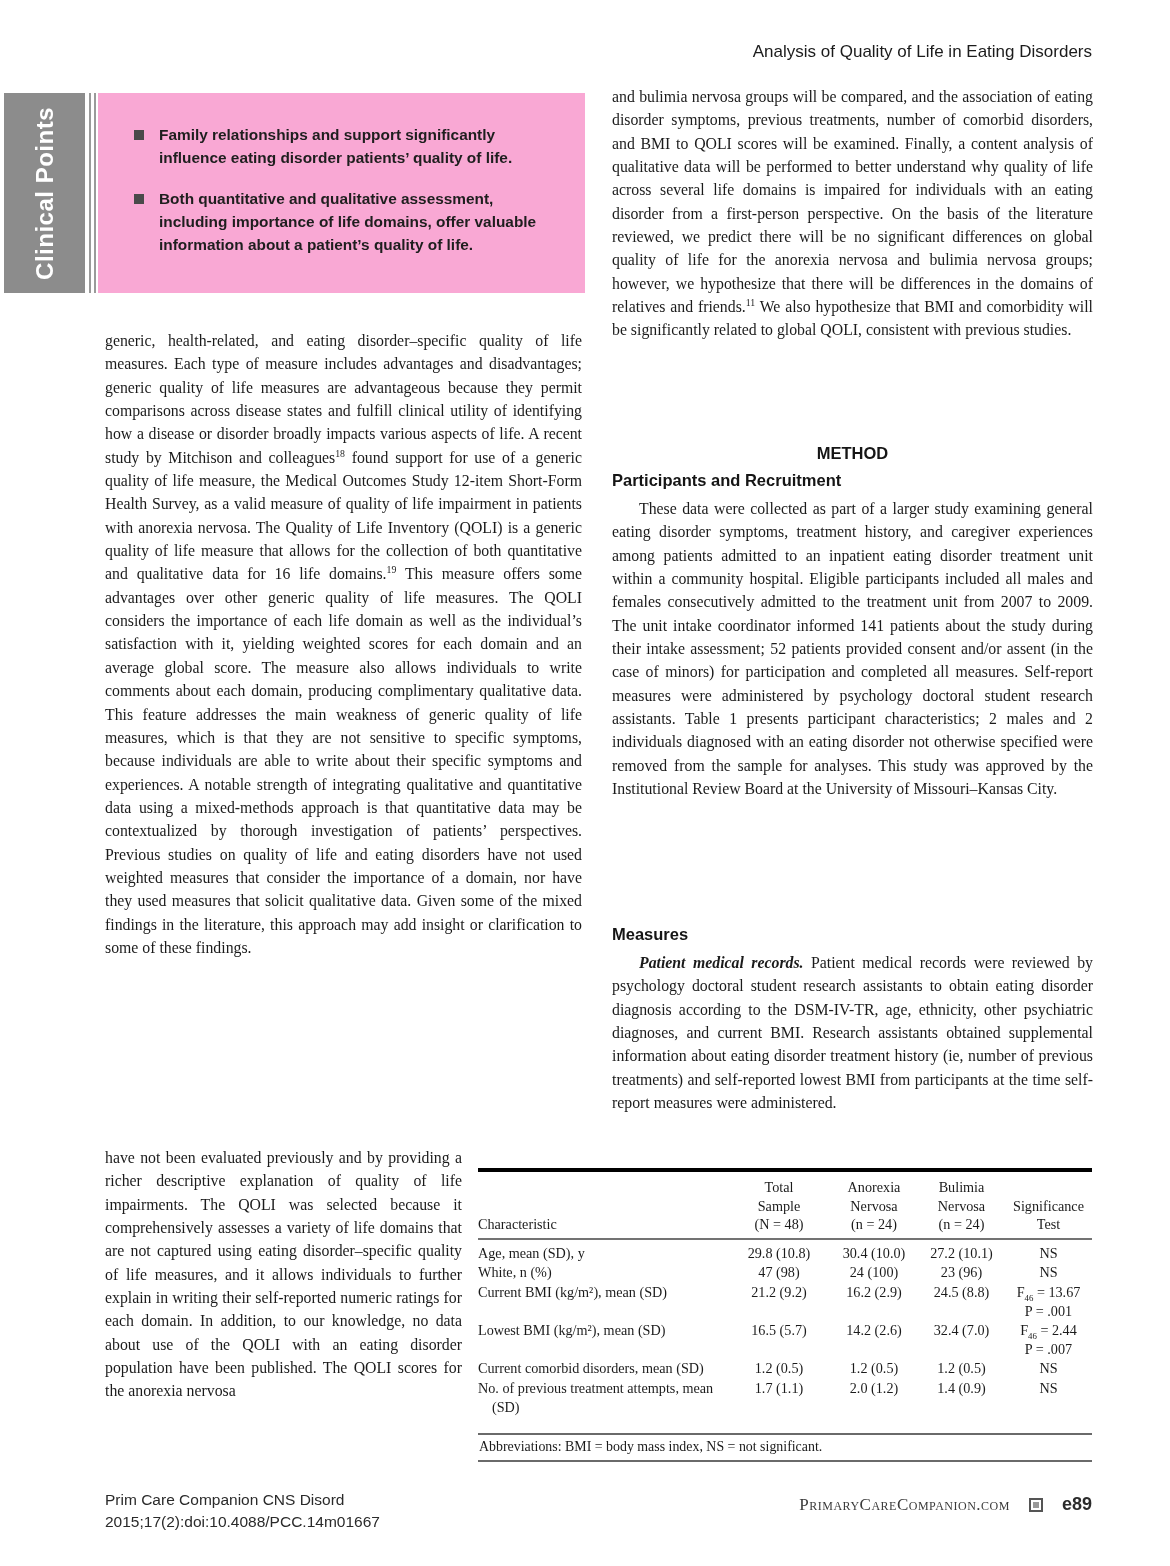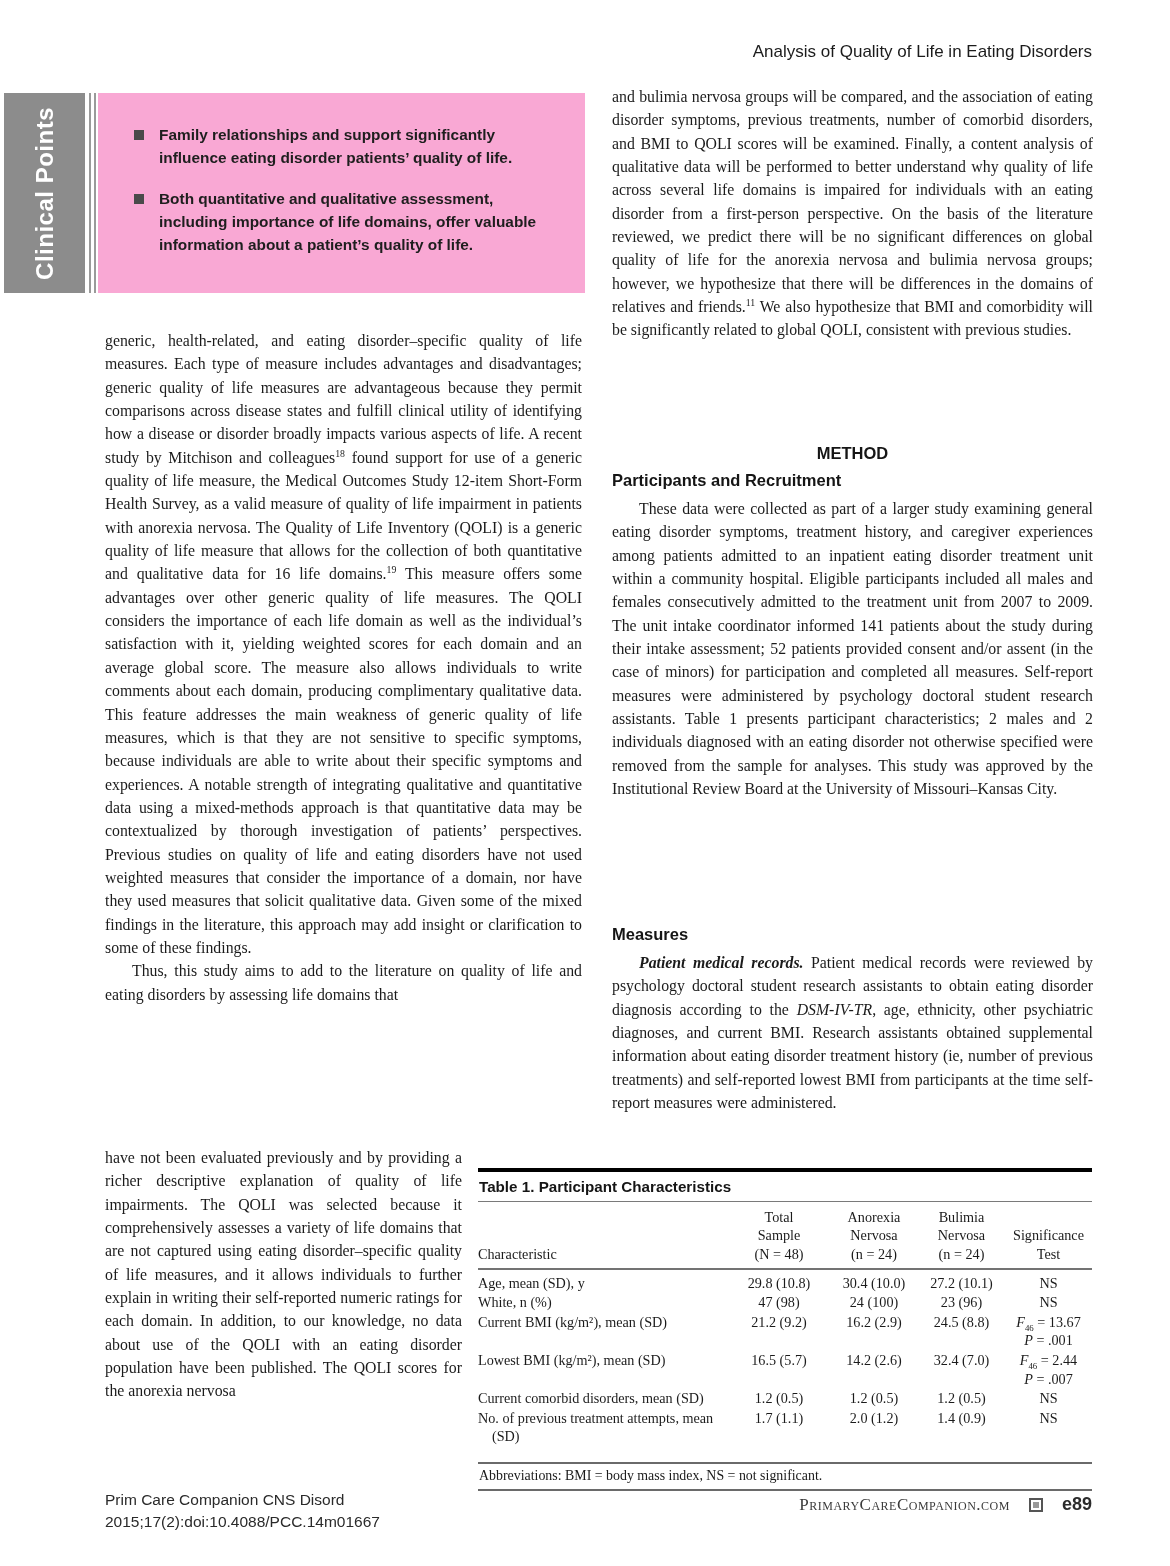--- a/index.html
+++ b/index.html
@@ -17,21 +17,21 @@
   .cp-bullet{flex:0 0 10px;width:10px;height:10px;background:#4a4a4a;margin-top:7px;}
   .cp-text{font:600 15.4px/23px "Liberation Sans",sans-serif;color:#1e1e1e;}
 
   
   .flow{position:absolute;overflow:hidden;}
   .bodytext{font-size:15.8px;line-height:23.35px;text-align:justify;color:#1b1b1b;}
   .bodytext p{margin:0;}
   .bodytext p.indent{text-indent:27px;}
   .rt-sup{vertical-align:super;font-size:.62em;line-height:0;}
   .rt-sub{vertical-align:sub;font-size:.62em;line-height:0;}
-  .rt-i{font-style:italic;}
+  .rt-i{}
   .rt-bi{font-style:italic;font-weight:bold;}
 
   .h-method{position:absolute;left:612px;top:444px;width:481px;text-align:center;font:bold 16.5px "Liberation Sans",sans-serif;color:#151515;}
   .h-sub{position:absolute;font:bold 16.5px "Liberation Sans",sans-serif;color:#151515;}
 
   
   .tbl{position:absolute;left:478px;top:1168px;width:614px;border-top:4px solid #000;font-family:"Liberation Serif",serif;}
   .tbl-title{font:bold 15.2px/1.3 "Liberation Sans",sans-serif;color:#151515;padding:5px 0 4px 1px;border-bottom:1.5px solid #7a7a7a;}
   .tbl table{width:100%;border-collapse:collapse;font-size:14.2px;line-height:18.6px;color:#1b1b1b;}
   .tbl thead td{vertical-align:bottom;text-align:center;white-space:pre-line;padding:6px 0 4px;border-bottom:2px solid #737373;}
@@ -64,41 +64,39 @@
     <span class="cp-text">Family relationships and support significantly influence eating disorder patients’ quality of life.</span>
   </div>
   <div class="cp-item">
     <span class="cp-bullet"></span>
     <span class="cp-text">Both quantitative and qualitative assessment, including importance of life domains, offer valuable information about a patient’s quality of life.</span>
   </div>
 </div>
 
 <div class="flow bodytext" style="left:105px;top:329px;width:477px;height:817px;">
   <p><span>generic, health-related, and eating disorder–specific quality of life measures. Each type of measure includes advantages and disadvantages; generic quality of life measures are advantageous because they permit comparisons across disease states and fulfill clinical utility of identifying how a disease or disorder broadly impacts various aspects of life. A recent study by Mitchison and colleagues</span><span class="rt-sup">18</span><span> found support for use of a generic quality of life measure, the Medical Outcomes Study 12-item Short-Form Health Survey, as a valid measure of quality of life impairment in patients with anorexia nervosa. The Quality of Life Inventory (QOLI) is a generic quality of life measure that allows for the collection of both quantitative and qualitative data for 16 life domains.</span><span class="rt-sup">19</span><span> This measure offers some advantages over other generic quality of life measures. The QOLI considers the importance of each life domain as well as the individual’s satisfaction with it, yielding weighted scores for each domain and an average global score. The measure also allows individuals to write comments about each domain, producing complimentary qualitative data. This feature addresses the main weakness of generic quality of life measures, which is that they are not sensitive to specific symptoms, because individuals are able to write about their specific symptoms and experiences. A notable strength of integrating qualitative and quantitative data using a mixed-methods approach is that quantitative data may be contextualized by thorough investigation of patients’ perspectives. Previous studies on quality of life and eating disorders have not used weighted measures that consider the importance of a domain, nor have they used measures that solicit qualitative data. Given some of the mixed findings in the literature, this approach may add insight or clarification to some of these findings.</span></p>
-  <p class="indent">Thus, this study aims to add to the literature on quality of life and eating disorders by assessing life domains that</p>
 </div>
 <div class="flow bodytext" style="left:105px;top:1146px;width:357px;height:330px;">
   <p>have not been evaluated previously and by providing a richer descriptive explanation of quality of life impairments. The QOLI was selected because it comprehensively assesses a variety of life domains that are not captured using eating disorder–specific quality of life measures, and it allows individuals to further explain in writing their self-reported numeric ratings for each domain. In addition, to our knowledge, no data about use of the QOLI with an eating disorder population have been published. The QOLI scores for the anorexia nervosa</p>
 </div>
 
 <div class="flow bodytext" style="left:612px;top:85px;width:481px;height:356px;">
   <p><span>and bulimia nervosa groups will be compared, and the association of eating disorder symptoms, previous treatments, number of comorbid disorders, and BMI to QOLI scores will be examined. Finally, a content analysis of qualitative data will be performed to better understand why quality of life across several life domains is impaired for individuals with an eating disorder from a first-person perspective. On the basis of the literature reviewed, we predict there will be no significant differences on global quality of life for the anorexia nervosa and bulimia nervosa groups; however, we hypothesize that there will be differences in the domains of relatives and friends.</span><span class="rt-sup">11</span><span> We also hypothesize that BMI and comorbidity will be significantly related to global QOLI, consistent with previous studies.</span></p>
 </div>
 <div class="h-method">METHOD</div>
 <div class="h-sub" style="left:612px;top:471px;">Participants and Recruitment</div>
 <div class="flow bodytext" style="left:612px;top:497px;width:481px;height:424px;">
   <p class="indent">These data were collected as part of a larger study examining general eating disorder symptoms, treatment history, and caregiver experiences among patients admitted to an inpatient eating disorder treatment unit within a community hospital. Eligible participants included all males and females consecutively admitted to the treatment unit from 2007 to 2009. The unit intake coordinator informed 141 patients about the study during their intake assessment; 52 patients provided consent and/or assent (in the case of minors) for participation and completed all measures. Self-report measures were administered by psychology doctoral student research assistants. Table 1 presents participant characteristics; 2 males and 2 individuals diagnosed with an eating disorder not otherwise specified were removed from the sample for analyses. This study was approved by the Institutional Review Board at the University of Missouri–Kansas City.</p>
 </div>
 <div class="h-sub" style="left:612px;top:925px;">Measures</div>
 <div class="flow bodytext" style="left:612px;top:951px;width:481px;height:212px;">
   <p class="indent"><span class="rt-bi">Patient medical records.</span><span> Patient medical records were reviewed by psychology doctoral student research assistants to obtain eating disorder diagnosis according to the </span><span class="rt-i">DSM-IV-TR</span><span>, age, ethnicity, other psychiatric diagnoses, and current BMI. Research assistants obtained supplemental information about eating disorder treatment history (ie, number of previous treatments) and self-reported lowest BMI from participants at the time self-report measures were administered.</span></p>
 </div>
 
 <div class="tbl">
-  <div class="tbl-title">Table 1. Participant Characteristics</div>
   <table>
     <colgroup>
         <col style="width:250px">
         <col style="width:102px">
         <col style="width:88px">
         <col style="width:87px">
         <col style="width:87px">
       </colgroup>
     <thead>
       <tr>

